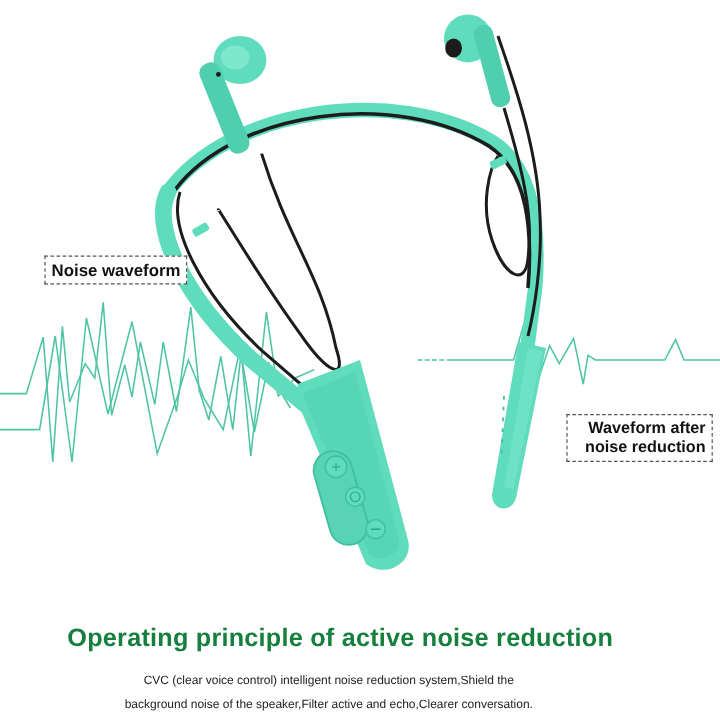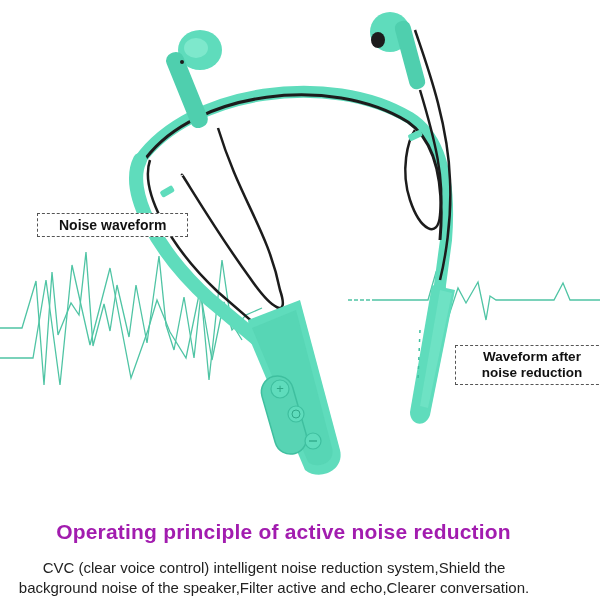--- a/index.html
+++ b/index.html
@@ -5,32 +5,32 @@
     html, body { margin: 0; padding: 0; background: #ffffff; }
     body { width: 600px; height: 600px; position: relative; overflow: hidden; font-family: "Liberation Sans", sans-serif; }
     .stage { position: absolute; left: 0; top: 0; width: 600px; height: 600px; }
     .label-box {
       position: absolute;
       border: 1.5px dashed #555;
       background: #fff;
       color: #111;
       font-weight: bold;
       font-family: "Liberation Sans", sans-serif;
-      padding: 3px 21px;
+      padding: 3px 5px;
       line-height: 16px;
     }
     .label-noise { left: 37px; top: 213px; font-size: 14px; }
-    .label-after { left: 455px; top: 345px; font-size: 13.5px; width: 110px; text-align: center; }
+    .label-after { left: 472px; top: 345px; font-size: 13.5px; width: 110px; text-align: right; }
     .title {
       position: absolute; left: 0; top: 520px; width: 567px; text-align: center;
-      font-size: 21px; font-weight: bold; color: #a21caf; letter-spacing: 0.2px;
+      font-size: 21px; font-weight: bold; color: #15803d; letter-spacing: 0.2px;
     }
     .desc {
       position: absolute; left: 0; top: 558px; width: 548px; text-align: center;
-      font-size: 15px; color: #222; line-height: 20px;
+      font-size: 10px; color: #222; line-height: 20px;
     }
     .desc span { display: block; }
   </style>
 </head>
 <body>
 
 <div class="stage">
   <svg width="600" height="600" viewBox="0 0 600 600" xmlns="http://www.w3.org/2000/svg">
 
     <g fill="none" stroke="#4fc4a4" stroke-width="1.3">

